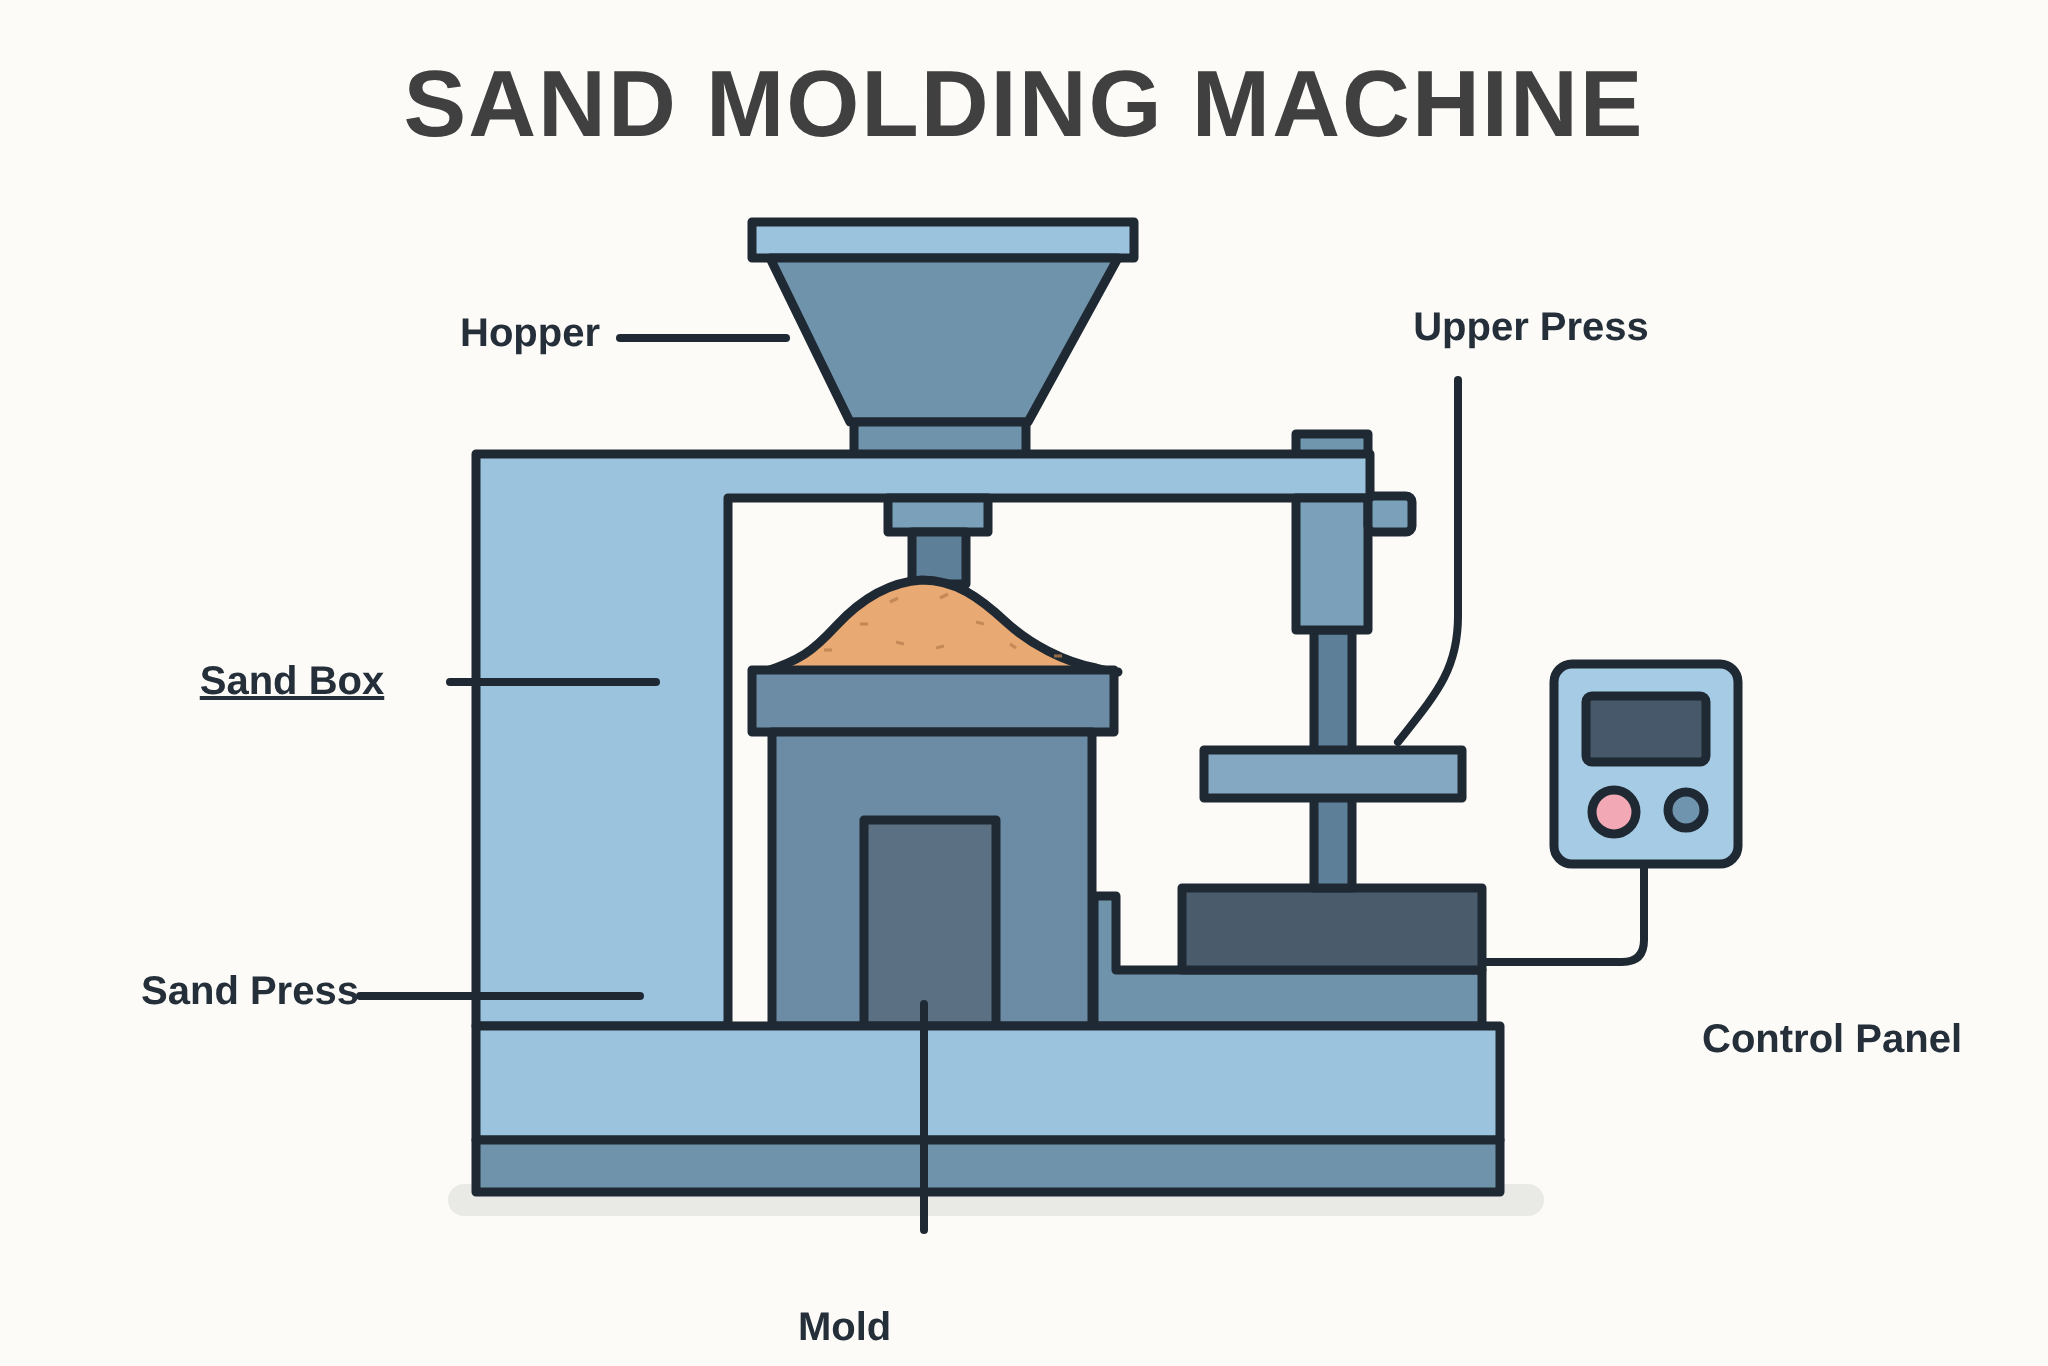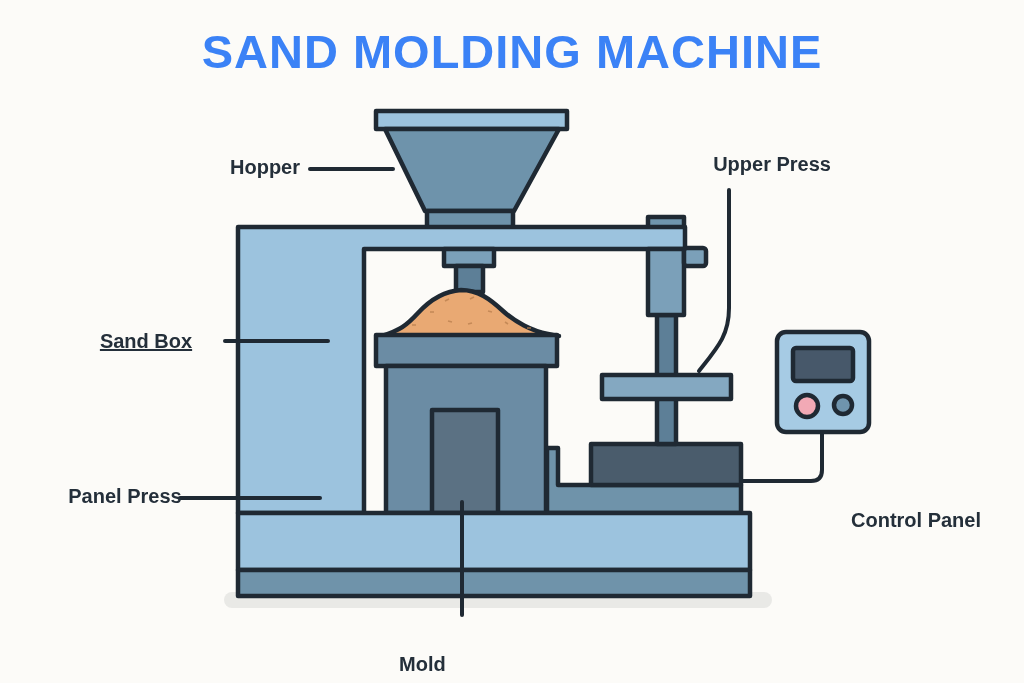--- a/index.html
+++ b/index.html
@@ -9,30 +9,30 @@
     font-family:"Liberation Sans", sans-serif;
     position:relative;
     overflow:hidden;
   }
   .canvas{position:absolute;inset:0;width:1024px;height:683px;}
   svg.diagram{position:absolute;left:0;top:0;}
   .title{
     position:absolute;top:24px;left:0;right:0;
     text-align:center;
     font-size:47px;font-weight:700;letter-spacing:1px;
-    color:#3b82f6;
+    color:#404040;
   }
   .part-label{
     position:absolute;
     font-size:20px;font-weight:700;
     color:#242f3a;
     line-height:34px;
   }
   .lbl-hopper{top:150px;left:155px;width:145px;text-align:right;}
-  .lbl-upper-press{top:147px;left:636px;width:195px;text-align:right;}
+  .lbl-upper-press{top:147px;left:668px;width:195px;text-align:center;}
   .lbl-sand-box{top:324px;left:70px;width:152px;text-align:center;text-decoration:underline;}
   .lbl-lower-press{top:478px;left:50px;width:150px;text-align:center;line-height:36px;}
   .lbl-mold{top:621px;left:399px;width:125px;text-align:left;margin-top:26px;}
   .lbl-control-panel{top:466px;left:851px;width:130px;text-align:left;line-height:37px;margin-top:36px;}
 </style>
 </head>
 <body>
 
 <div class="canvas">
 
@@ -100,16 +100,16 @@
         <path d="M462,502 V615"></path>
       </g>
     </g>
   </svg>
 
   <div class="title">SAND MOLDING MACHINE</div>
 
   <div class="part-label lbl-hopper">Hopper</div>
   <div class="part-label lbl-upper-press">Upper Press</div>
   <div class="part-label lbl-sand-box">Sand Box</div>
-  <div class="part-label lbl-lower-press">Panel Press</div>
+  <div class="part-label lbl-lower-press">Sand Press</div>
   <div class="part-label lbl-mold">Mold</div>
   <div class="part-label lbl-control-panel">Control Panel</div>
 </div>
 
 </body></html>

